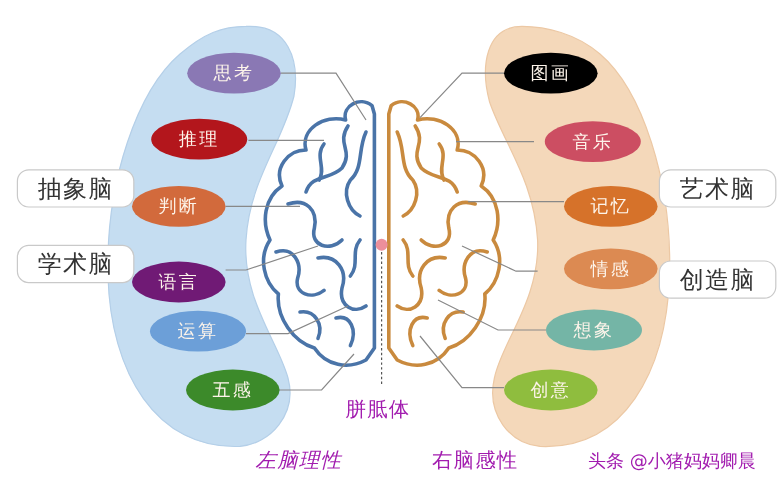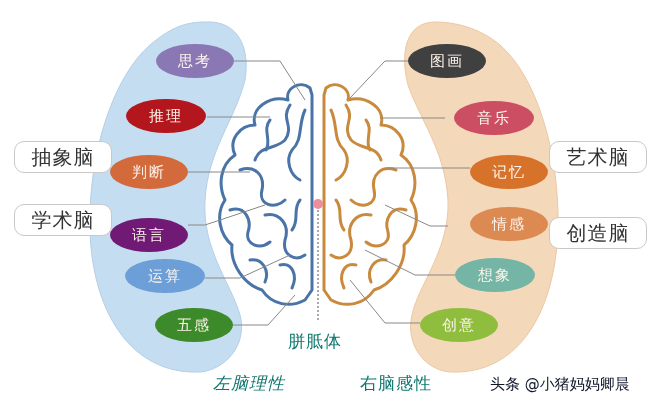--- a/index.html
+++ b/index.html
@@ -9,22 +9,22 @@
       position: absolute; height: 34px; border-radius: 50%;
       display: flex; align-items: center; justify-content: center;
       color: #fdf4ea; font-size: 15px; letter-spacing: 2px;
     }
     .tag {
       position: absolute; height: 30px; padding: 0 6px;
       border: 1px solid #c9c9c9; border-radius: 10px; background: #fff;
       display: flex; align-items: center; justify-content: center;
       color: #333; font-size: 20px; letter-spacing: 1px;
     }
-    .caption { position: absolute; color: #0f766e; font-size: 17px; letter-spacing: 1px; }
-    .watermark { position: absolute; color: #0f172a; font-size: 15px; }
+    .caption { position: absolute; color: #a21caf; font-size: 17px; letter-spacing: 1px; }
+    .watermark { position: absolute; color: #a21caf; font-size: 15px; }
   </style>
 </head>
 <body>
 
 <svg class="layer" width="653" height="407">
   <path d="M205,22 C240,20 250,50 245,80 C235,120 208,150 205,200 C202,250 232,285 240,315 C248,345 225,370 200,372 C130,375 92,310 90,230 C88,150 115,75 150,45 C170,28 185,22 205,22 Z" fill="#c5ddf1" stroke="#b4cfe8" stroke-width="1"></path>
   <path d="M435,22 C405,22 400,55 408,85 C420,120 445,150 448,200 C450,250 418,285 412,315 C405,345 425,370 450,372 C520,375 555,310 558,230 C560,150 535,75 500,45 C480,28 455,22 435,22 Z" fill="#f4d8ba" stroke="#ecc8a4" stroke-width="1"></path>
 </svg>
 
 <svg class="layer" width="653" height="407">
@@ -71,21 +71,21 @@
   </g>
 </svg>
 
 <div class="pill" style="left:156px;top:44px;width:78px;background:#8a78b4;">思考</div>
 <div class="pill" style="left:126px;top:99px;width:80px;background:#b3161c;text-align:right;">推理</div>
 <div class="pill" style="left:110px;top:155px;width:78px;background:#d26a3c;">判断</div>
 <div class="pill" style="left:110px;top:218px;width:78px;background:#701a75;">语言</div>
 <div class="pill" style="left:125px;top:259px;width:80px;background:#6c9fd8;">运算</div>
 <div class="pill" style="left:155px;top:308px;width:78px;background:#3c8a2a;">五感</div>
 
-<div class="pill" style="left:408px;top:44px;width:78px;background:#404040;">图画</div>
+<div class="pill" style="left:420px;top:44px;width:78px;background:#000000;">图画</div>
 <div class="pill" style="left:454px;top:101px;width:80px;background:#cc4e62;">音乐</div>
 <div class="pill" style="left:470px;top:155px;width:78px;background:#d6722a;">记忆</div>
 <div class="pill" style="left:470px;top:207px;width:78px;background:#dc8a52;">情感</div>
 <div class="pill" style="left:455px;top:258px;width:80px;background:#74b5a6;">想象</div>
 <div class="pill" style="left:420px;top:308px;width:78px;background:#8fbd3e;">创意</div>
 
 <div class="tag" style="left:14px;top:141px;width:84px;text-align:center;">抽象脑</div>
 <div class="tag" style="left:14px;top:204px;width:84px;">学术脑</div>
 <div class="tag" style="left:549px;top:141px;width:84px;">艺术脑</div>
 <div class="tag" style="left:549px;top:217px;width:84px;">创造脑</div>

